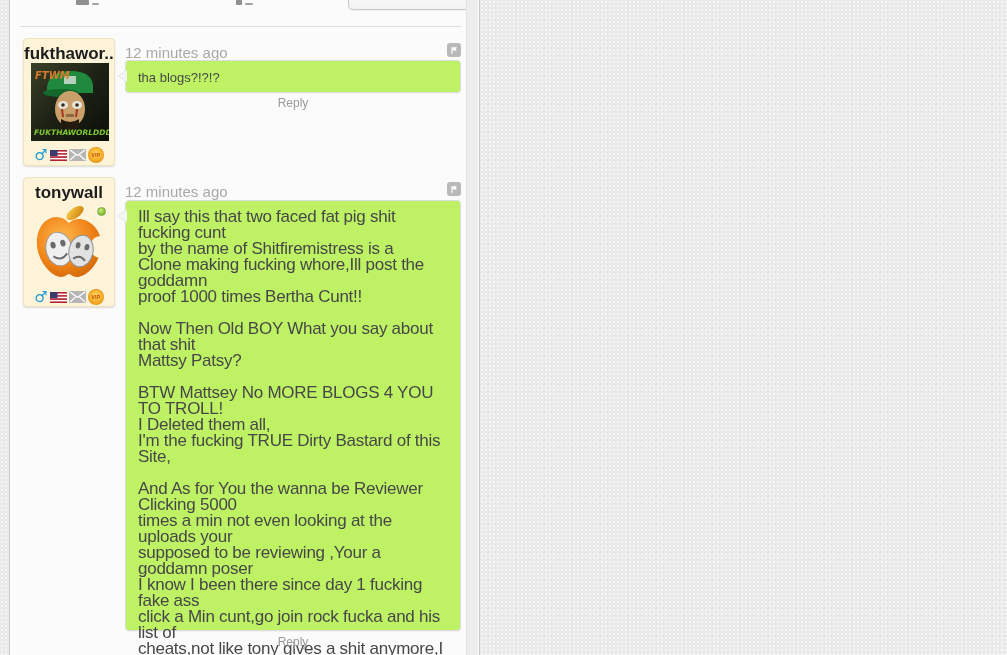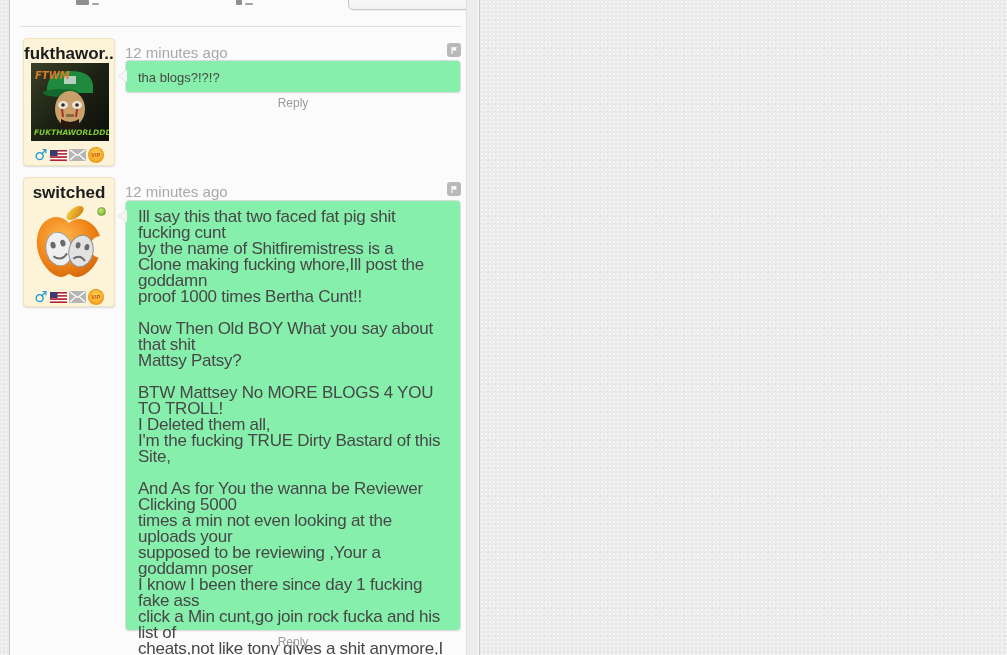--- a/index.html
+++ b/index.html
@@ -63,21 +63,21 @@
   }
 
   .timestamp { position:absolute; left:115px; font-size:15px; color:#a8a8a8; }
   .report-flag {
     position:absolute; left:437px; width:14px; height:14px;
     background:#b9b9b9; border:none; border-radius:3px;
     display:flex; align-items:center; justify-content:center; cursor:pointer;
   }
   .bubble {
     position:absolute; left:115px; width:336px;
-    background:#86efac; border:1px solid #dcdcdc; border-radius:4px;
+    background:#bef264; border:1px solid #dcdcdc; border-radius:4px;
     box-shadow:0 1px 1px rgba(0,0,0,.04);
   }
   .bubble .tail, .bubble .tail-inner {
     position:absolute; width:0; height:0; top:9px;
     border-top:6px solid transparent; border-bottom:6px solid transparent;
   }
   .bubble .tail   { left:-8px; border-right:8px solid #dcdcdc; }
   .bubble .tail-inner { left:-7px; border-right:8px solid #f6f6f6; }
   .msg-short { padding:9px 12px; font-size:13px; color:#474747; }
   .msg-long {
@@ -161,21 +161,21 @@
     <div class="bubble" style="top:60px; height:33px;">
       <span class="tail"></span>
         <span class="tail-inner"></span>
       <div class="msg-short">tha blogs?!?!?</div>
     </div>
     <div class="reply" style="top:96px;">Reply</div>
   </div>
 
   <div>
     <div class="user-card" style="top:177px; height:130px;">
-      <div class="username">switched</div>
+      <div class="username">tonywall</div>
       <div class="online-dot"></div>
 
       <svg class="avatar" style="left:5px; top:23px;" width="80" height="80" viewBox="0 0 80 80">
         <defs>
           <radialGradient id="ap2" cx="0.4" cy="0.35" r="0.8">
             <stop offset="0" stop-color="#ffb84d"></stop>
               <stop offset="0.55" stop-color="#f08418"></stop>
               <stop offset="1" stop-color="#c85f05"></stop>
           </radialGradient>
           <linearGradient id="leaf2" x1="0" y1="0" x2="1" y2="1">

